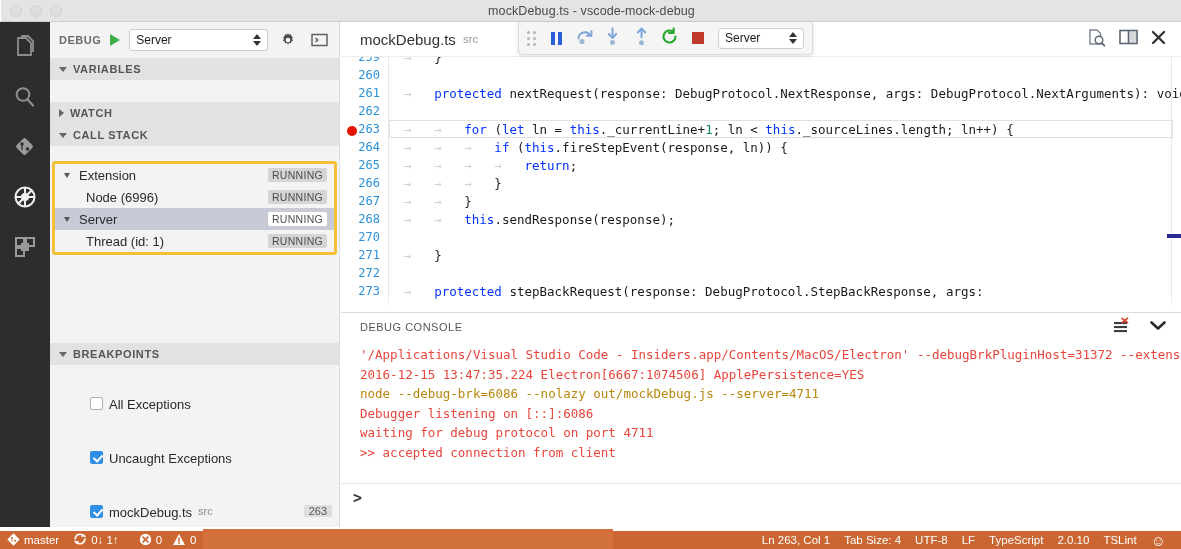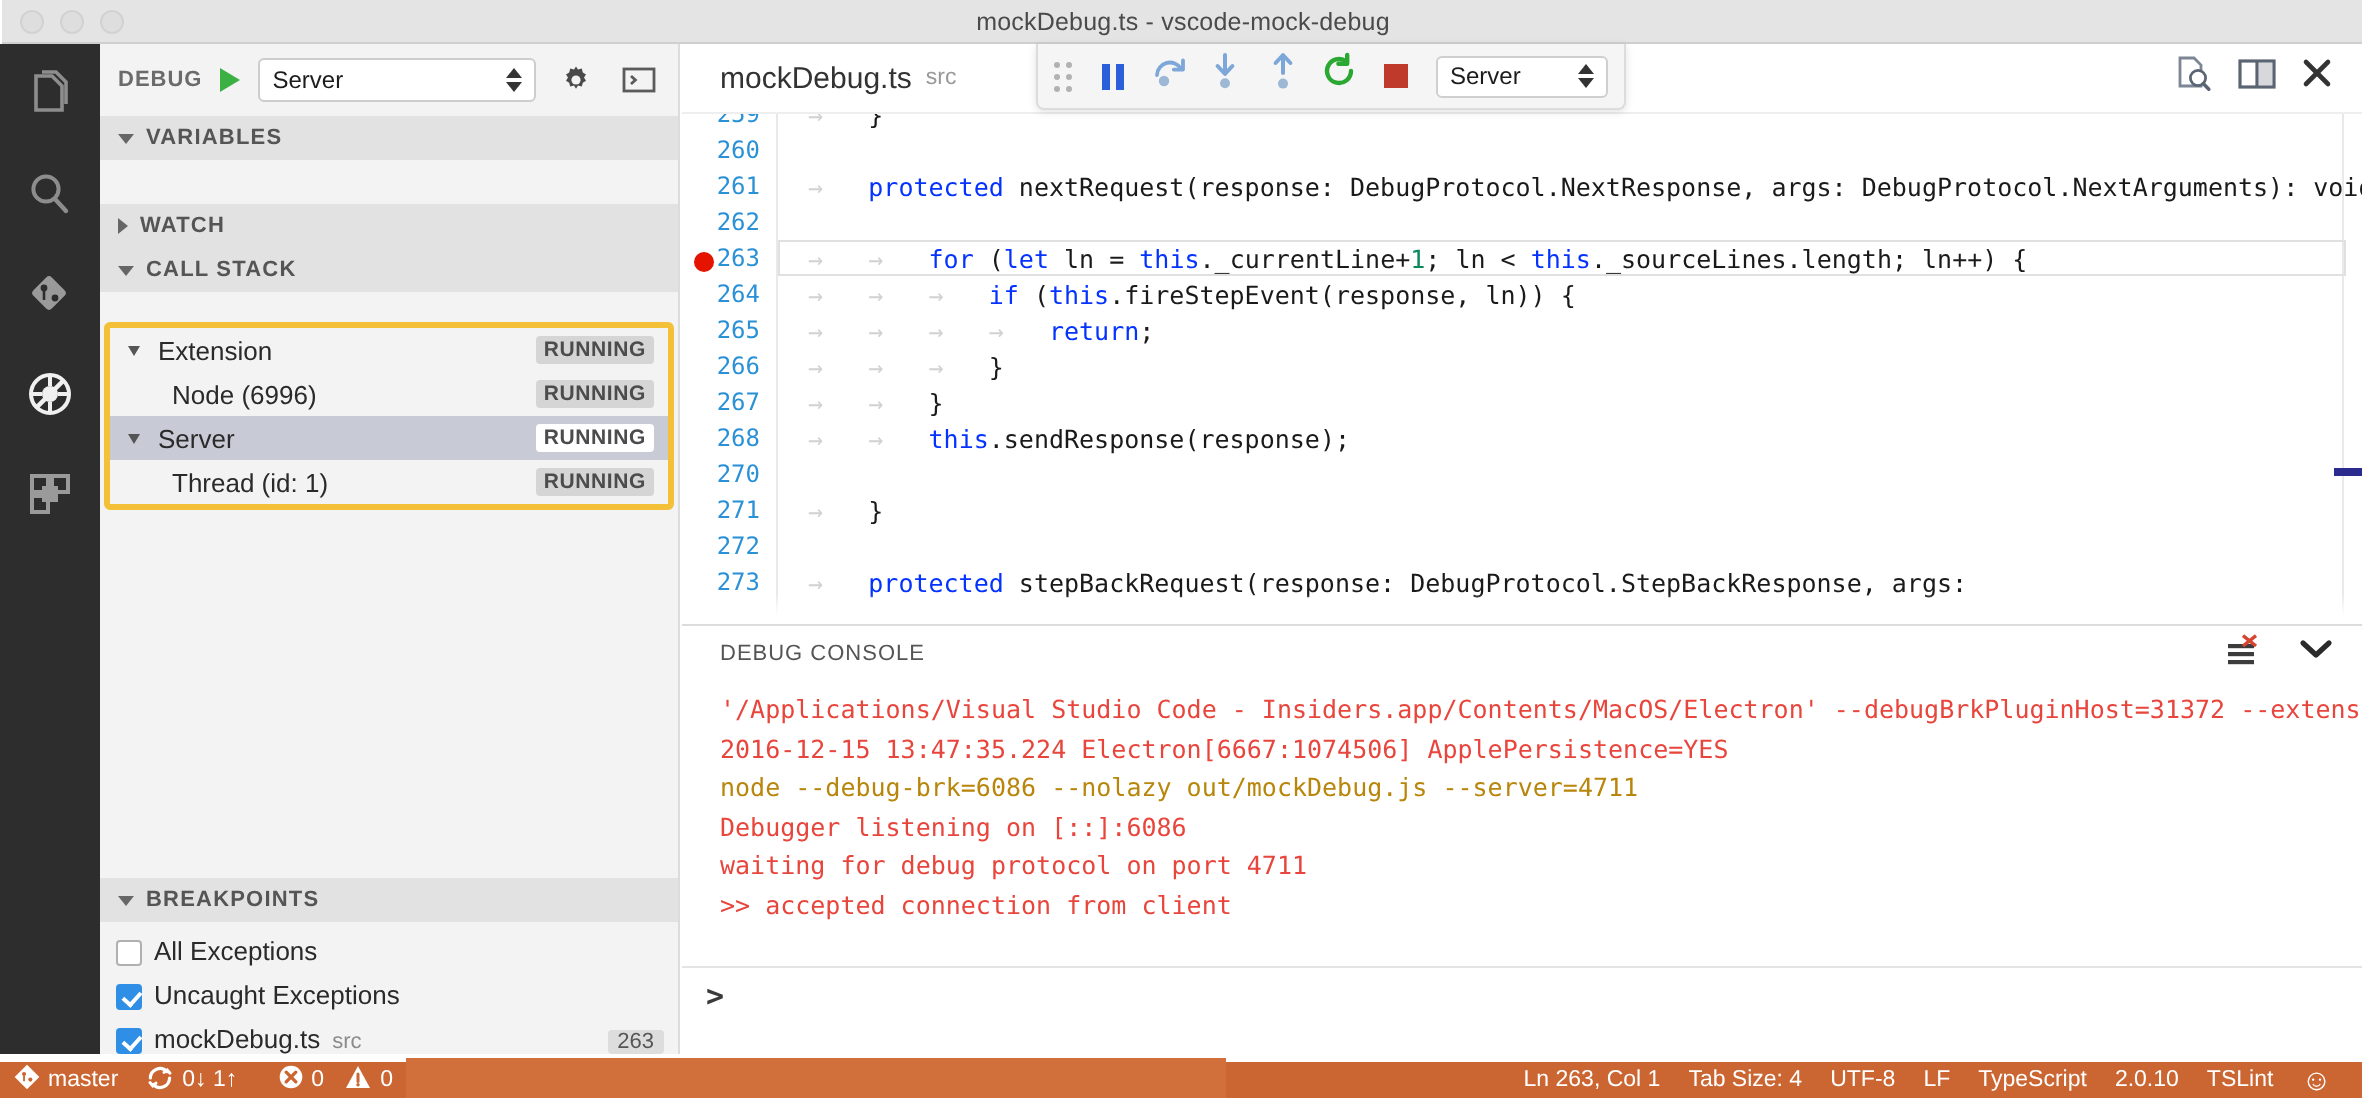--- a/index.html
+++ b/index.html
@@ -87,29 +87,30 @@
     padding: 0 7px 0 9px; font-size: 13px; color: #2a2a2a; background: #f3f3f3;
     cursor: pointer;
   }
   .cs-row.selected { background: #c8cbd6; }
   .cs-left { display: flex; align-items: center; gap: 9px; }
   .cs-indent { padding-left: 22px; }
   .tw-sm-down { width: 0; height: 0; border-left: 3.5px solid transparent;
                 border-right: 3.5px solid transparent; border-top: 5px solid #555; }
   .badge-running {
     font-size: 10.5px; color: #4c4c4c; background: #d5d5d5;
-    padding: 1px 4px; border-radius: 2px; letter-spacing: .3px; font-weight: bold;
+    padding: 1px 4px; border-radius: 2px; letter-spacing: .3px;
   }
   .cs-row.selected .badge-running { background: #ffffff; }
 
   .breakpoints-wrap { position: absolute; left: 0; right: 0; bottom: 0; }
   .bp-row {
-    height: 22px; display: flex; align-items: flex-end; gap: 6px;
-    padding-left: 8px; font-size: 13px; color: #2a2a2a; background: #f3f3f3;
+    height: 22px; display: flex; align-items: flex-start; gap: 6px;
+    padding-left: 40px; font-size: 13px; color: #2a2a2a; background: #f3f3f3;
     cursor: pointer;
+    margin-top: 32px;
   }
   .cb {
     width: 13px; height: 13px; border: 1px solid #b0b0b0; border-radius: 2px;
     background: #fff; flex: none;
   }
   .cb.checked {
     background: #2f8ee5; border-color: #2f8ee5; position: relative;
   }
   .cb.checked::after {
     content: ""; position: absolute; left: 3.5px; top: 1px; width: 4px; height: 7px;

